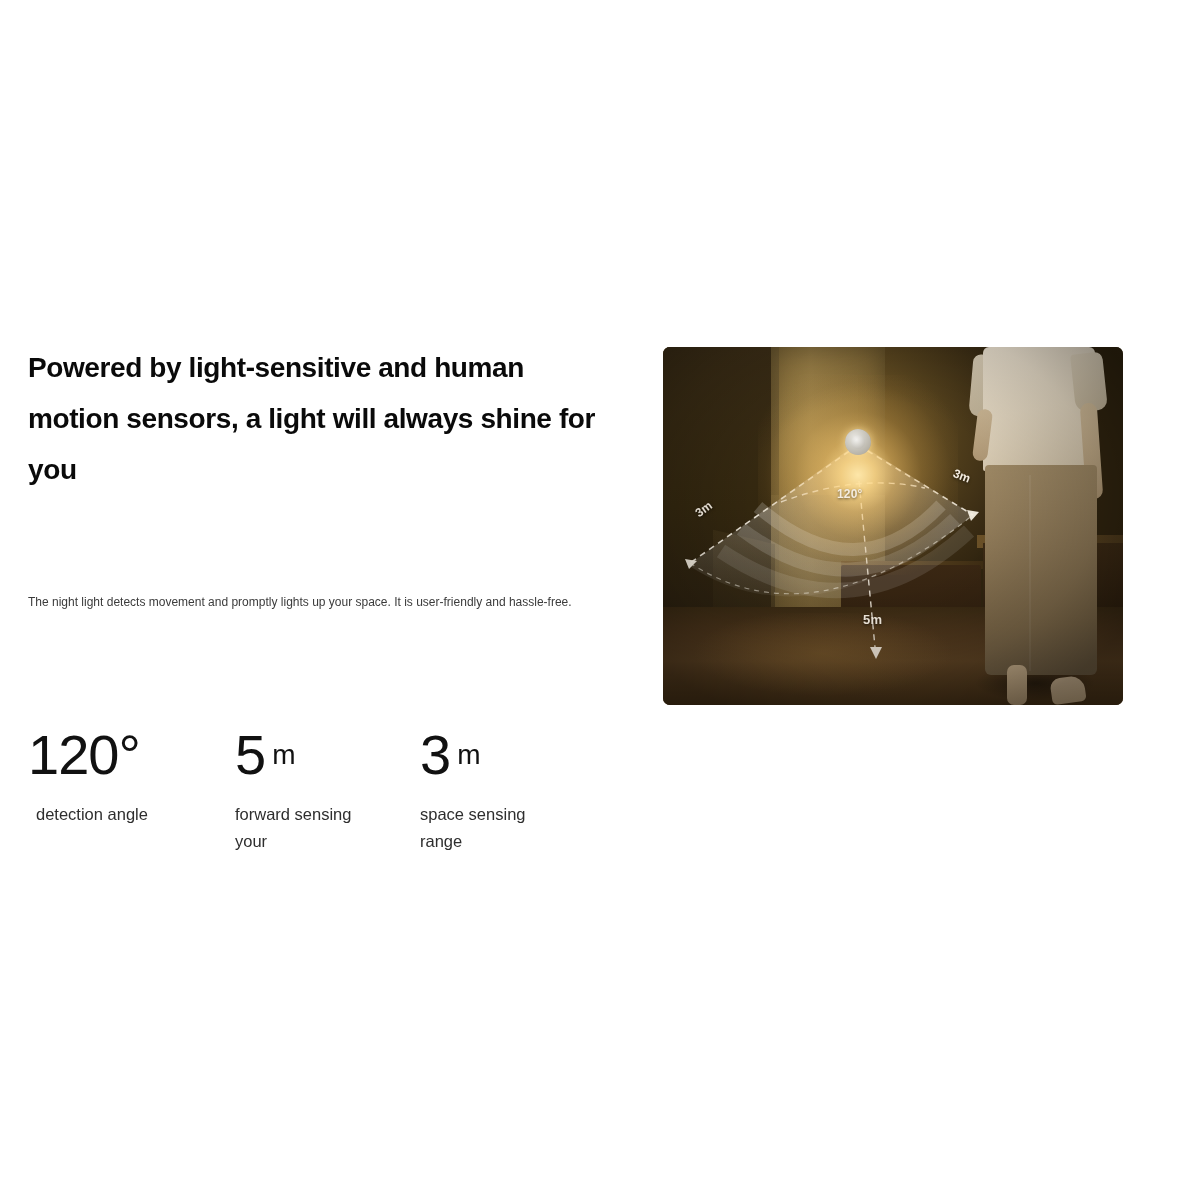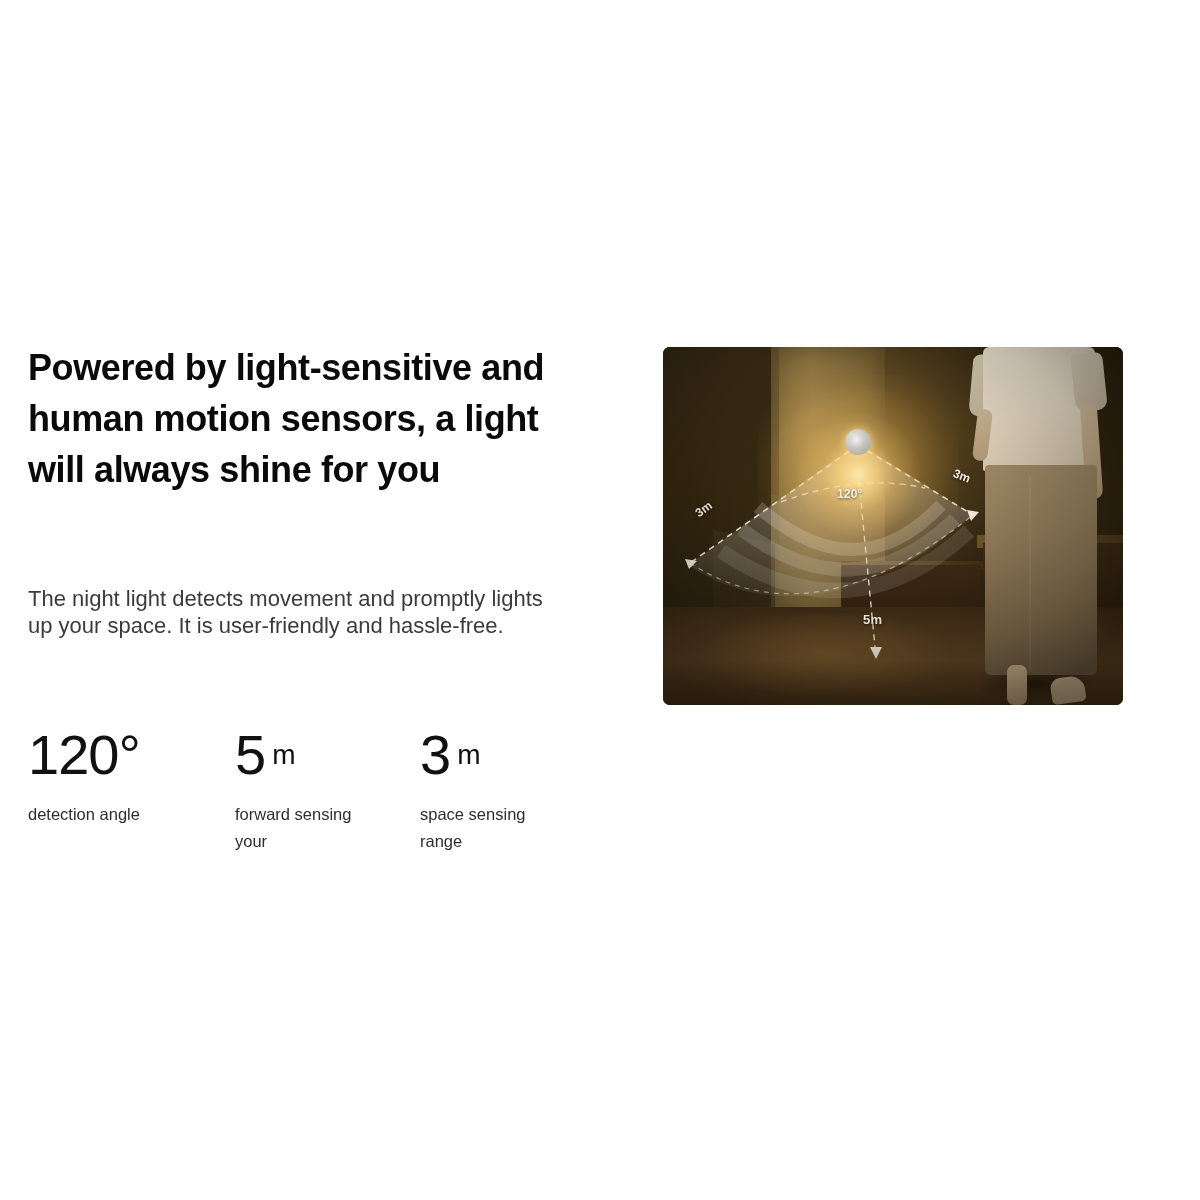--- a/index.html
+++ b/index.html
@@ -19,36 +19,36 @@
   
   .left-col {
     position: absolute;
     left: 28px;
     top: 342px;
     width: 600px;
   }
 
   .headline {
     margin: 0;
-    font-size: 36px;
+    font-size: 28px;
     line-height: 51px;
     font-weight: 700;
     letter-spacing: -0.4px;
     color: #0a0a0a;
     width: 570px;
   }
 
   .subcopy {
     margin: 0;
     position: absolute;
     top: 243px;
     left: 0;
     width: 545px;
-    font-size: 22px;
-    line-height: 27px;
+    font-size: 12px;
+    line-height: 34px;
     color: #3b3b3b;
     font-weight: 400;
   }
 
   
   .stats {
     position: absolute;
     left: 28px;
     top: 726px;
     width: 560px;
@@ -84,21 +84,21 @@
     letter-spacing: -1px;
   }
   .stat-label {
     margin-top: 17px;
     font-size: 16.5px;
     line-height: 27px;
     color: #2e2e2e;
     font-weight: 400;
     max-width: 135px;
   }
-  .stat-0 .stat-label { max-width: 180px; }
+  .stat-0 .stat-label { max-width: 180px; margin-left: 8px; }
 
   
   .photo {
     position: absolute;
     left: 663px;
     top: 347px;
     width: 460px;
     height: 358px;
     border-radius: 7px;
     overflow: hidden;

